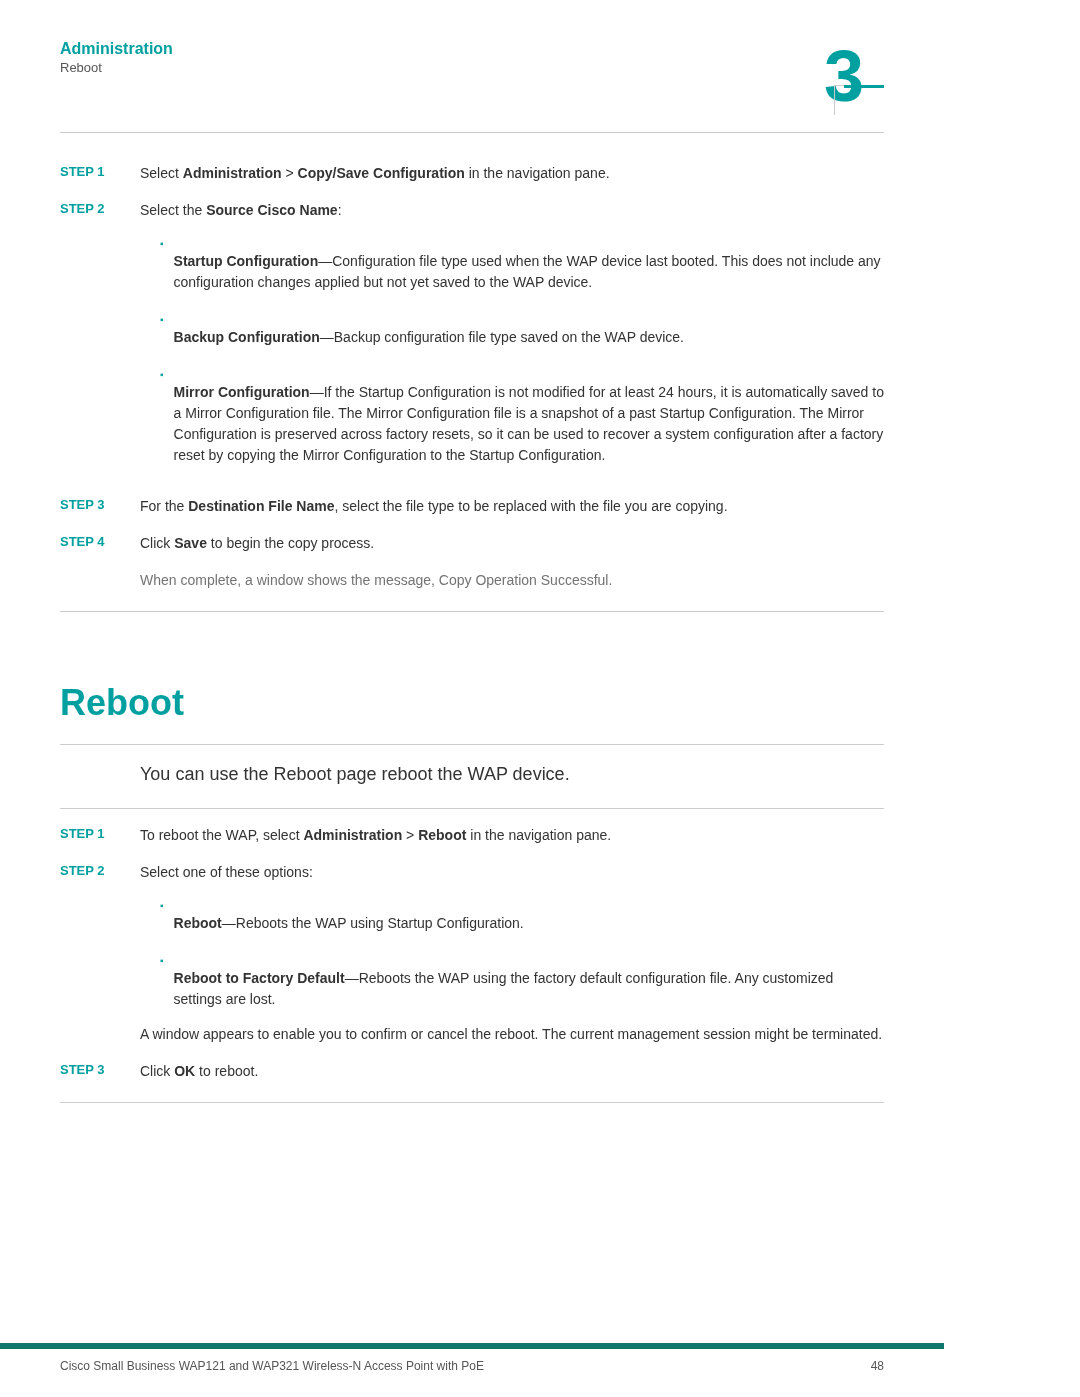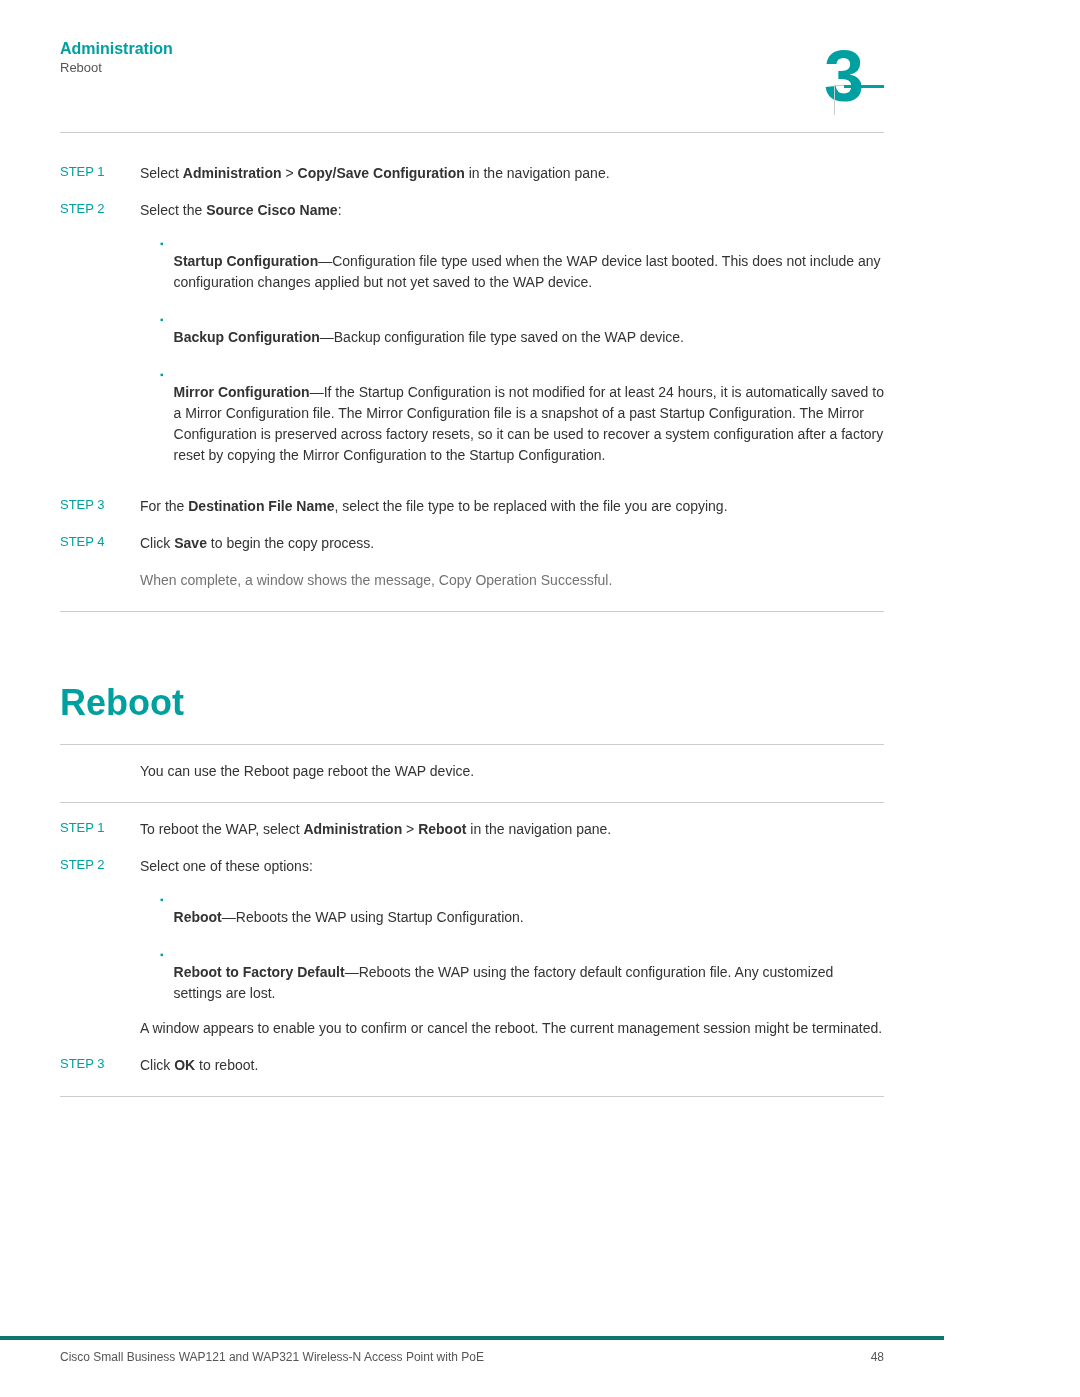--- a/index.html
+++ b/index.html
@@ -76,21 +76,21 @@
 
     
     .step-row {
       display: flex;
       margin-bottom: 16px;
       align-items: flex-start;
     }
 
     .step-label {
       color: #00a0a0;
-      font-weight: normal;
+      font-weight: bold;
       font-size: 13px;
       min-width: 80px;
       flex-shrink: 0;
       padding-top: 1px;
     }
 
     .step-content {
       flex: 1;
       font-size: 14px;
       line-height: 1.5;
@@ -151,41 +151,41 @@
     .reboot-title {
       font-size: 36px;
       font-weight: bold;
       color: #00a0a0;
       margin-bottom: 20px;
     }
 
     .reboot-intro {
       margin-left: 80px;
       margin-bottom: 20px;
-      font-size: 14px;
+      font-size: 18px;
       line-height: 1.5;
     }
 
     .reboot-divider {
       border: none;
       border-top: 1px solid #ccc;
       margin: 10px 0 16px 0;
     }
 
     
     .footer {
       position: absolute;
       bottom: 20px;
       left: 0;
       right: 0;
       display: flex;
       justify-content: space-between;
       align-items: center;
-      padding: 13px 60px;
-      border-top: 4px solid #0f766e;
+      padding: 4px 60px;
+      border-top: 6px solid #0f766e;
       padding-top: 10px;
     }
 
     .footer-text {
       font-size: 12px;
       color: #555;
     }
 
     .footer-page {
       font-size: 12px;

